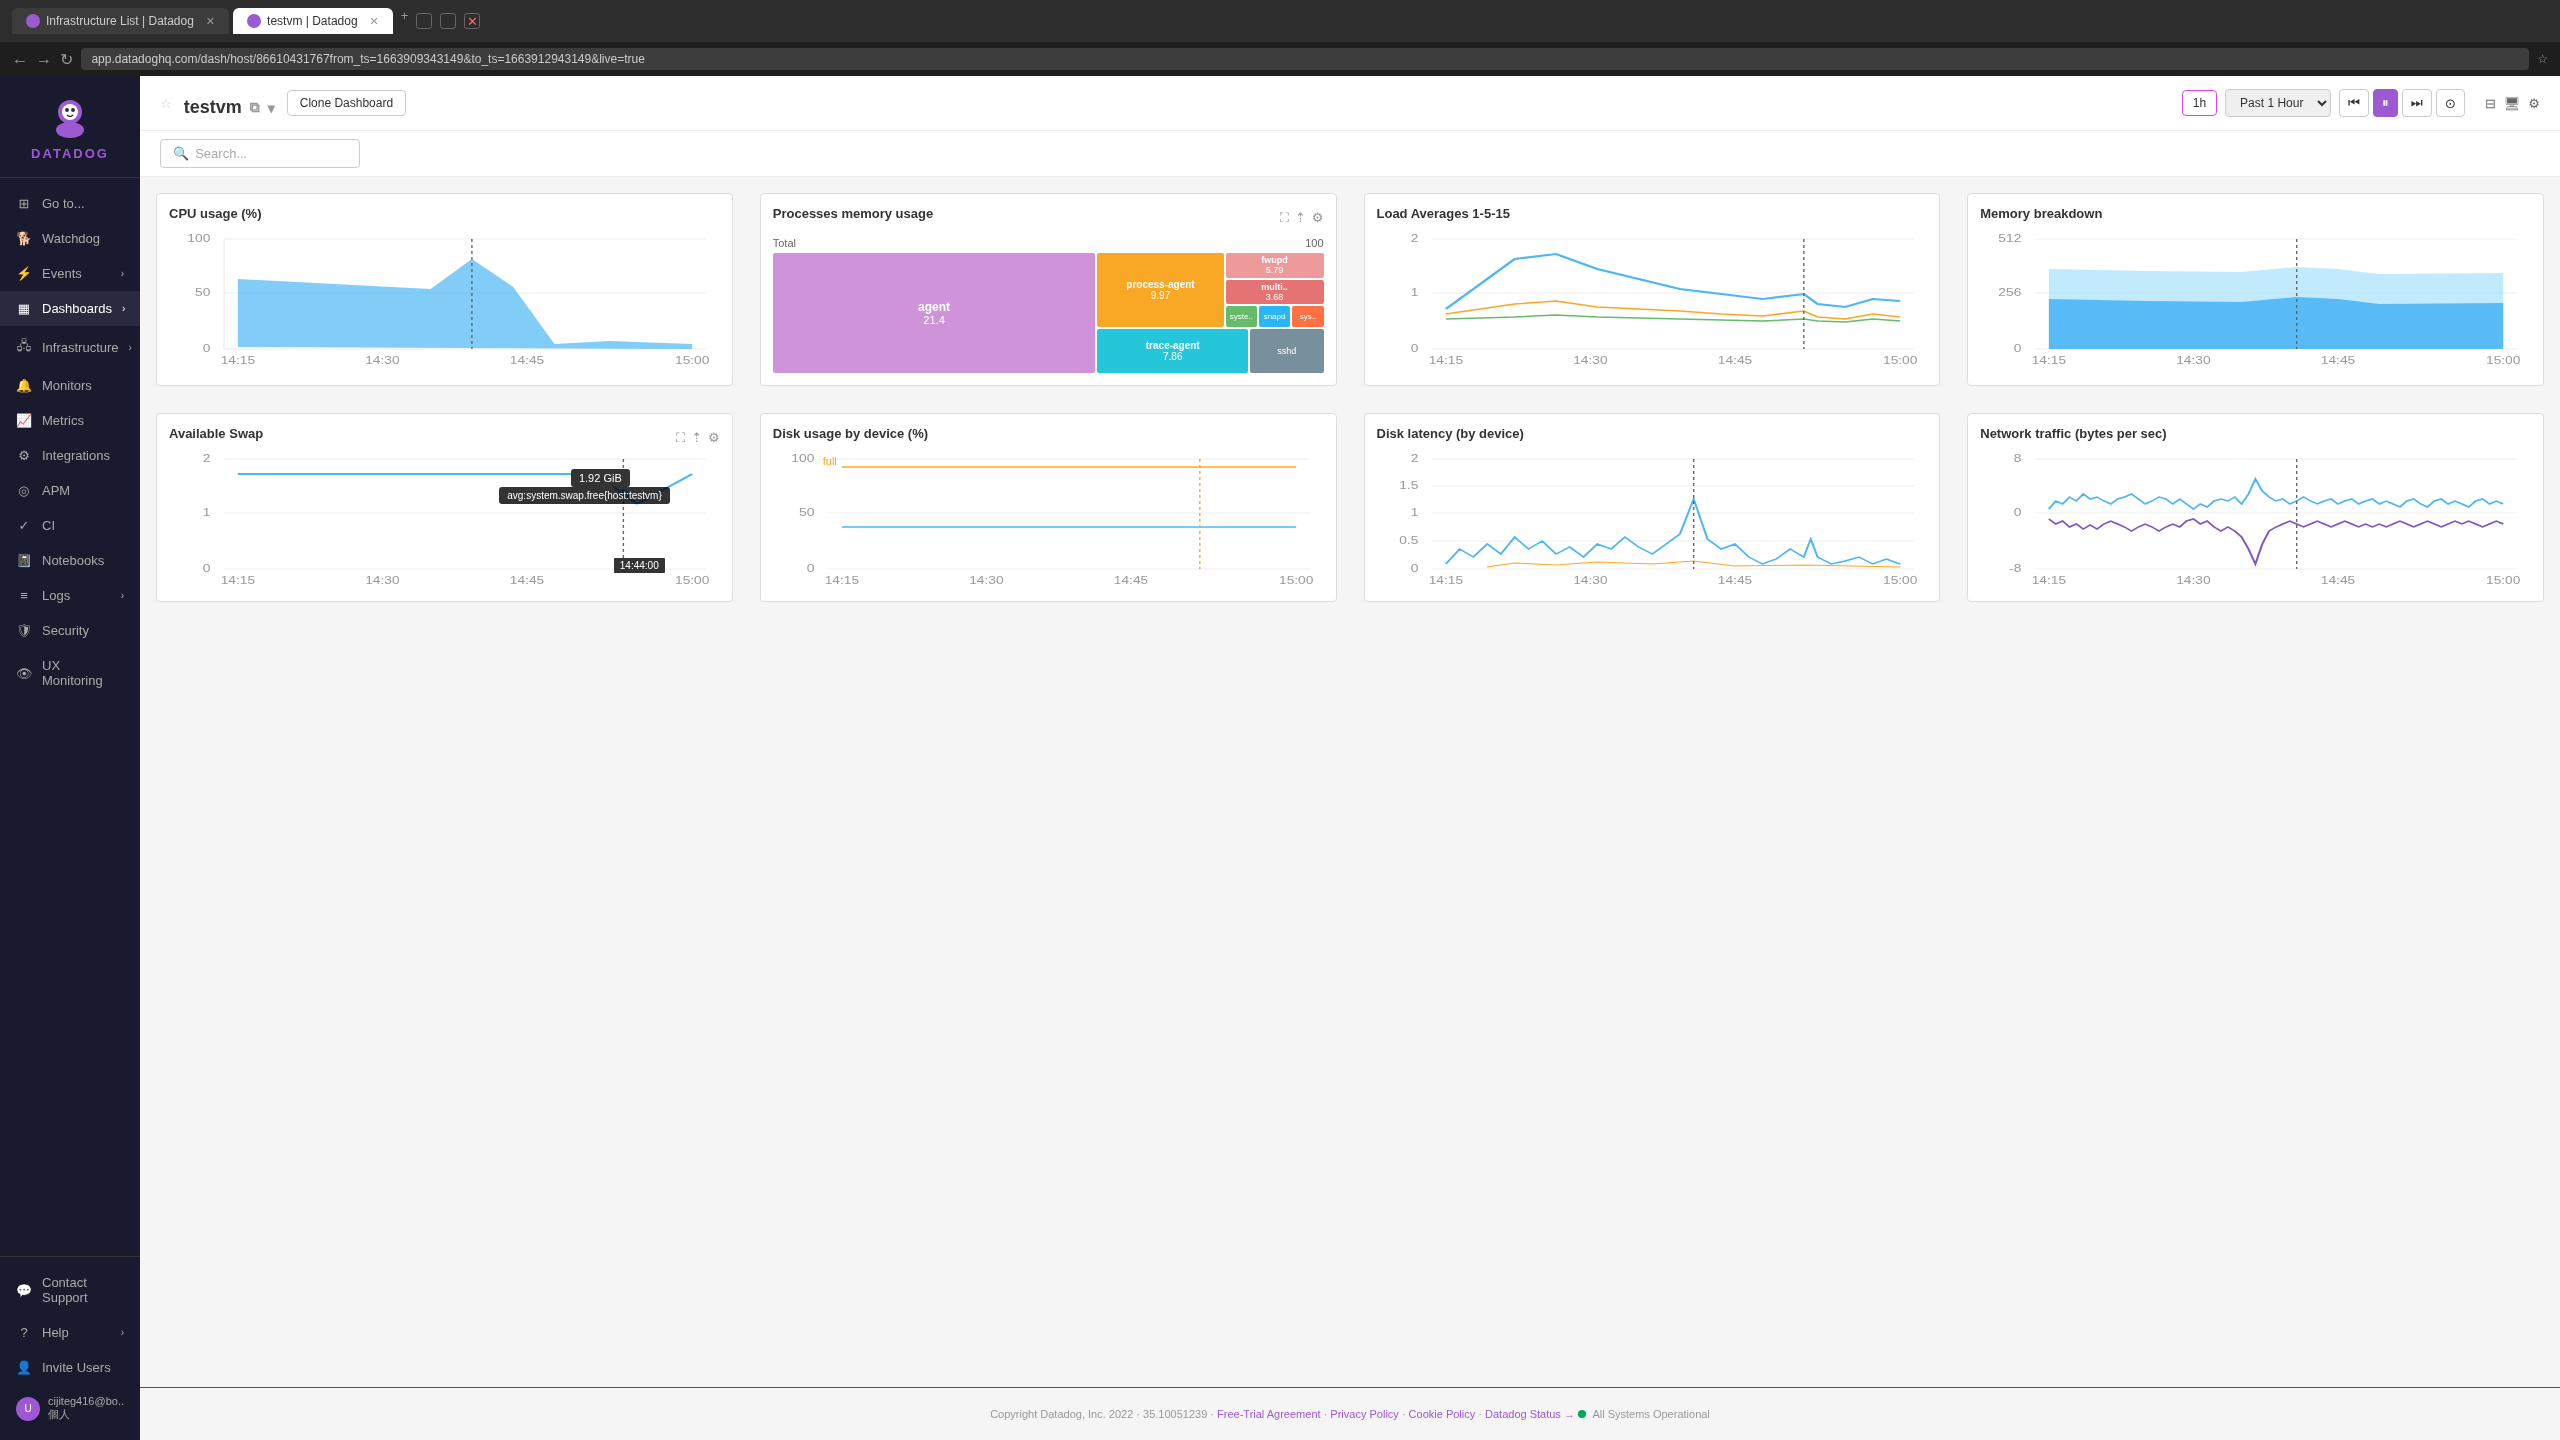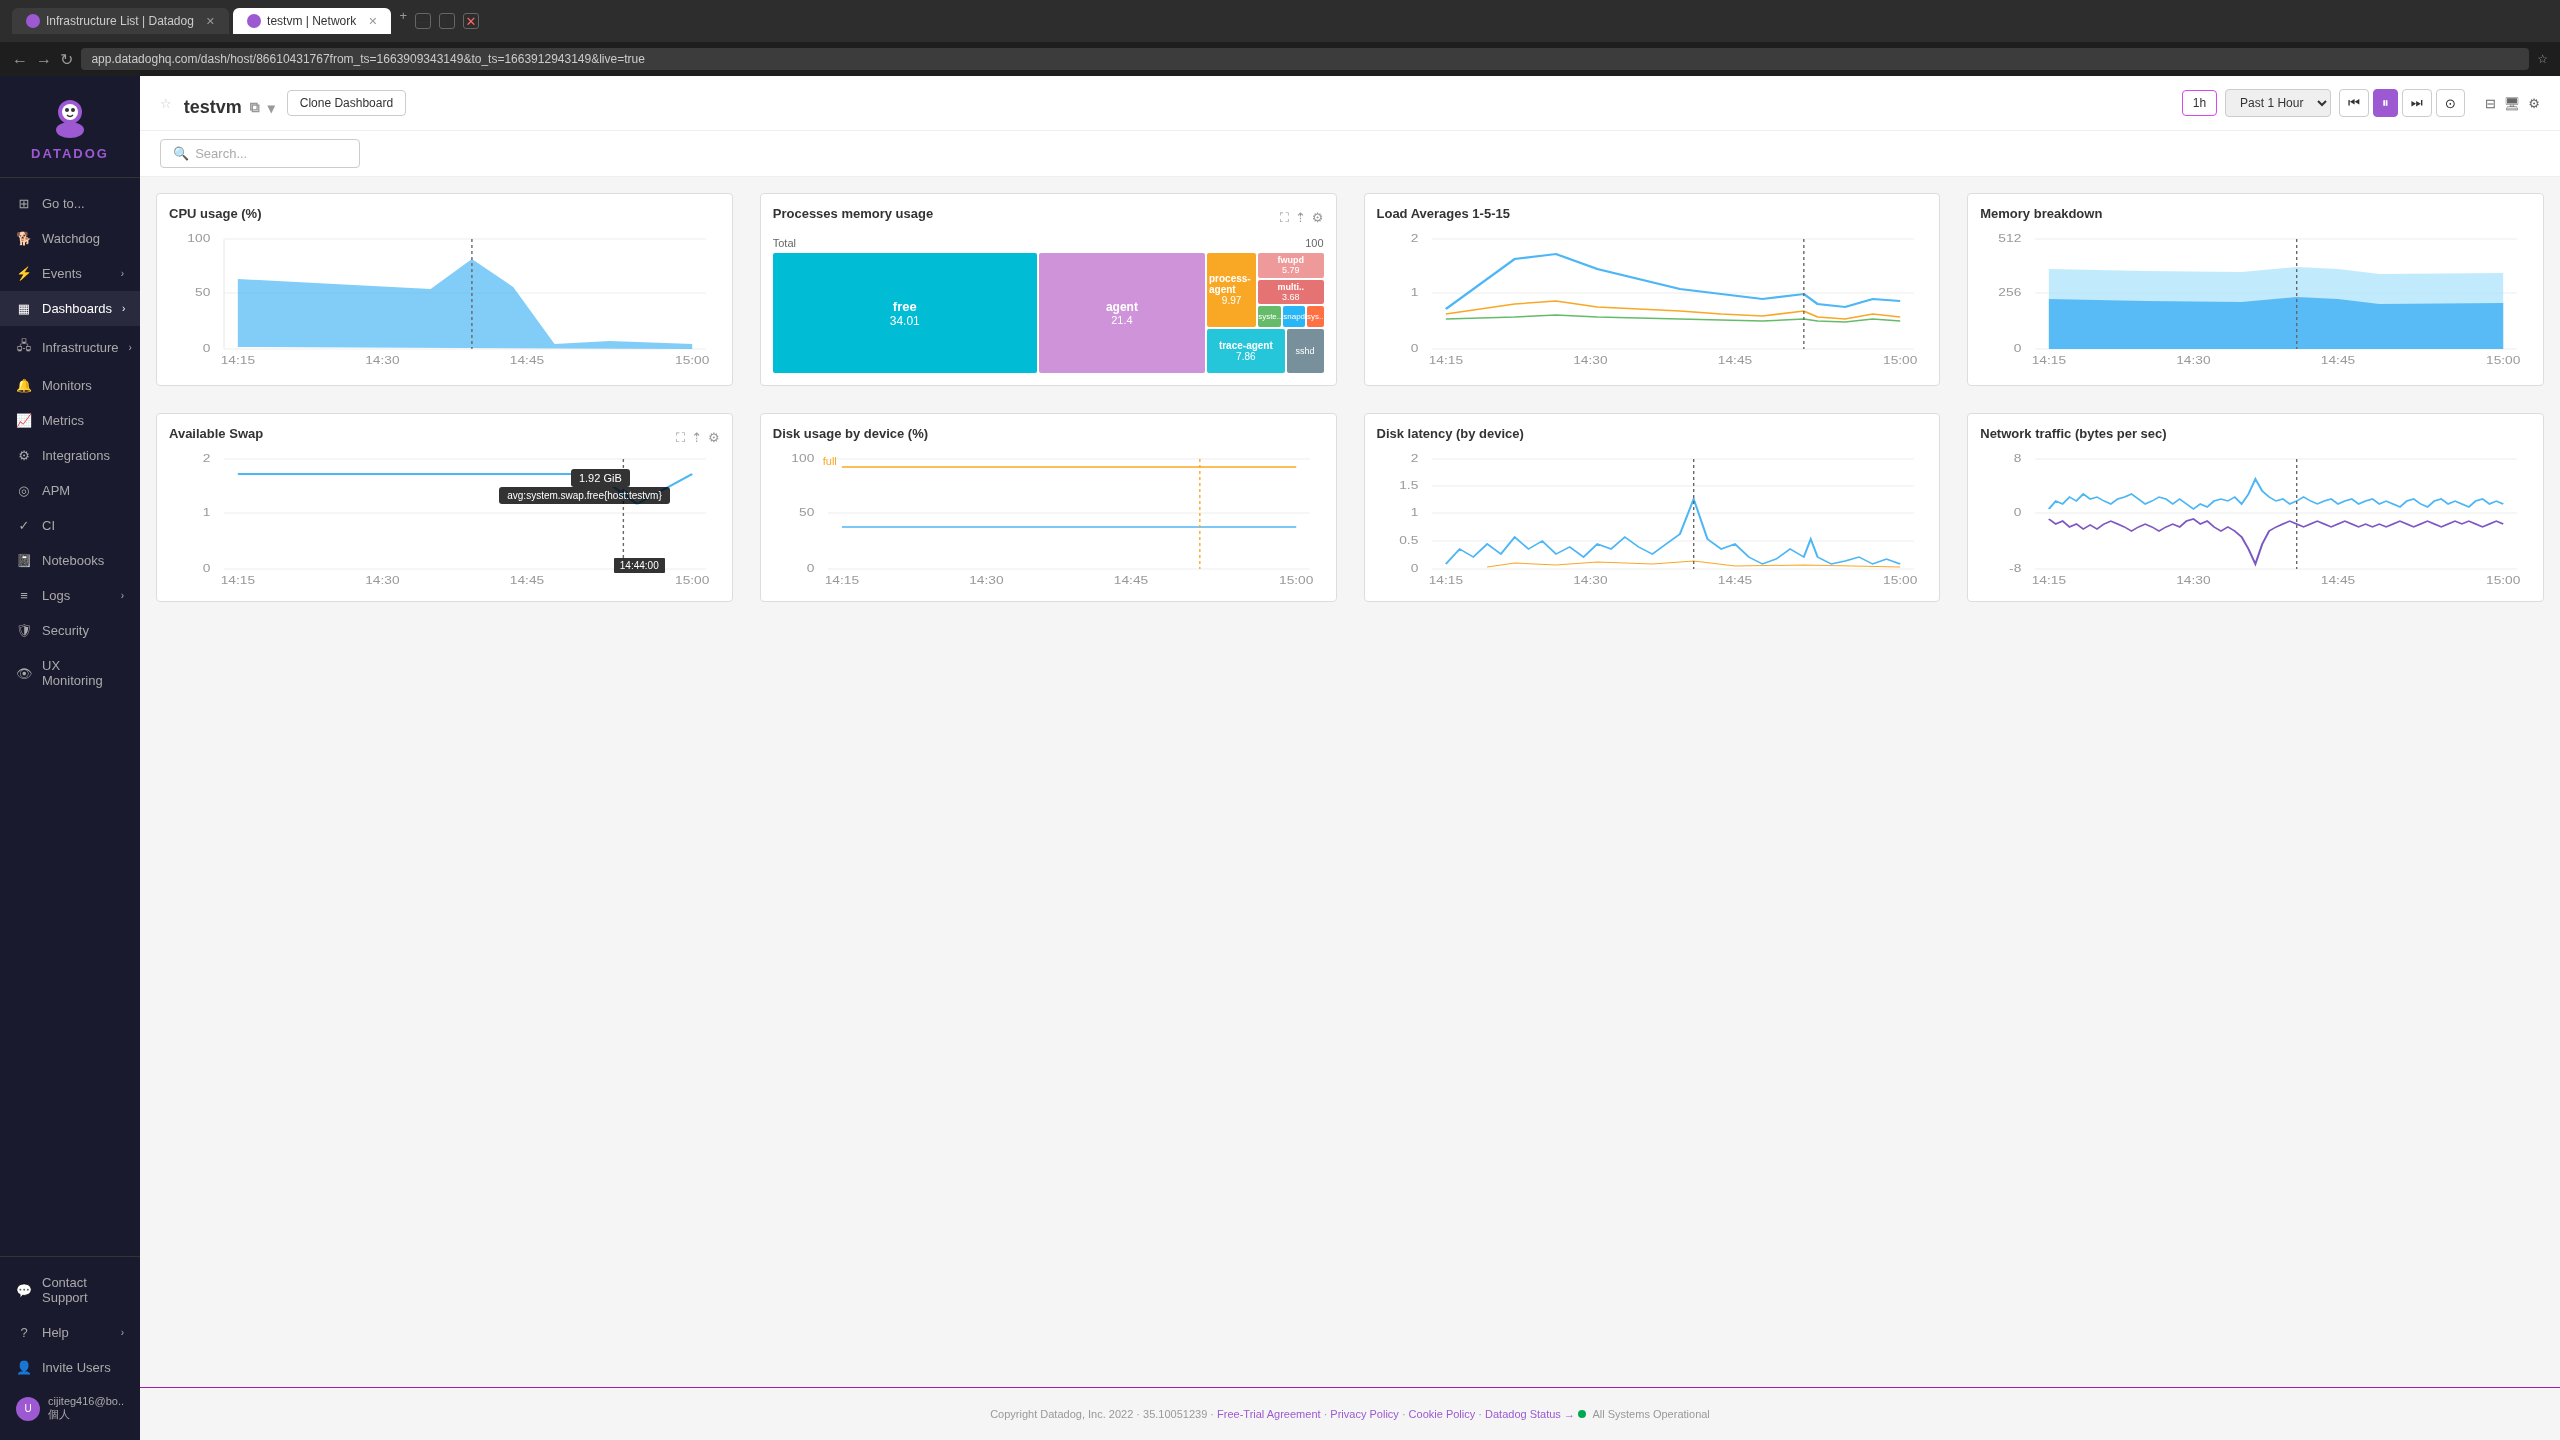--- a/index.html
+++ b/index.html
@@ -88,21 +88,21 @@
 
   <div class="browser-chrome">
     <div class="browser-tabs">
       <div class="browser-tab">
         <span class="tab-icon"></span>
         <span>Infrastructure List | Datadog</span>
         <span class="tab-close">✕</span>
       </div>
       <div class="browser-tab active">
         <span class="tab-icon"></span>
-        <span>testvm | Network</span>
+        <span>testvm | Datadog</span>
         <span class="tab-close">✕</span>
       </div>
       <span style="color:#999;margin-left:4px;cursor:pointer;">+</span>
     </div>
     <div style="width:16px;height:16px;border:1px solid #666;border-radius:3px;display:flex;align-items:center;justify-content:center;">—</div>
     <div style="width:16px;height:16px;border:1px solid #666;border-radius:3px;display:flex;align-items:center;justify-content:center;">□</div>
     <div style="width:16px;height:16px;border:1px solid #666;border-radius:3px;display:flex;align-items:center;justify-content:center;color:#f66;">✕</div>
   </div>
   <div class="browser-addressbar">
     <span class="nav-btn">←</span>
@@ -283,24 +283,20 @@
                 <span style="color:#999;cursor:pointer;">⇡</span>
                 <span style="color:#999;cursor:pointer;">⚙</span>
               </div>
             </div>
             <div style="display:flex;justify-content:space-between;font-size:11px;color:#666;margin-bottom:4px;">
               <span>Total</span>
               <span>100</span>
             </div>
             <div style="display:flex;height:120px;gap:2px;">
 
-              <div style="background:#00bcd4;flex:3.4;display:flex;flex-direction:column;align-items:center;justify-content:center;color:white;border-radius:2px;">
-                <div style="font-size:13px;font-weight:700;">free</div>
-                <div style="font-size:12px;">34.01</div>
-              </div>
 
               <div style="background:#ce93d8;flex:2.14;display:flex;flex-direction:column;align-items:center;justify-content:center;color:white;border-radius:2px;">
                 <div style="font-size:12px;font-weight:700;">agent</div>
                 <div style="font-size:11px;">21.4</div>
               </div>
 
               <div style="flex:1.5;display:flex;flex-direction:column;gap:2px;">
                 <div style="display:flex;gap:2px;flex:1;">
                   <div style="background:#f9a825;flex:1;display:flex;flex-direction:column;align-items:center;justify-content:center;color:white;border-radius:2px;padding:2px;">
                     <div style="font-size:10px;font-weight:700;">process-agent</div>

